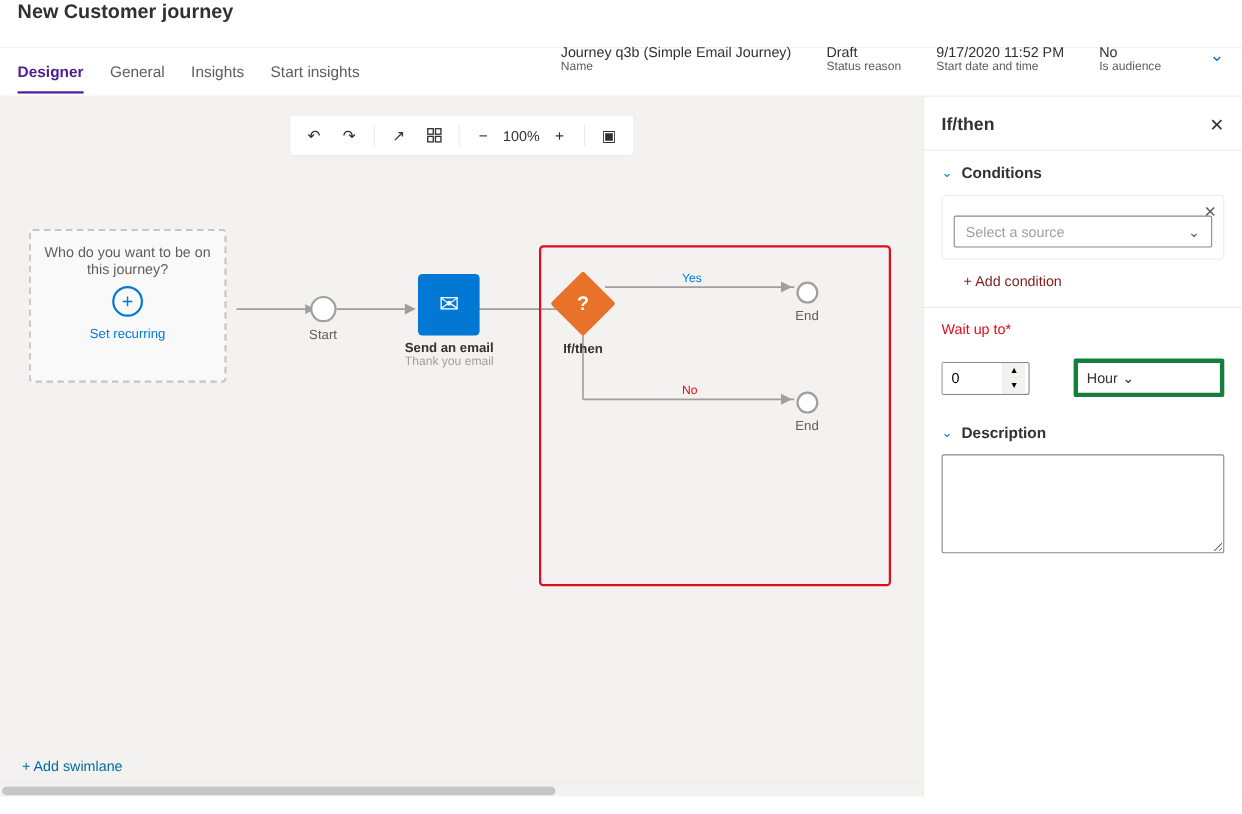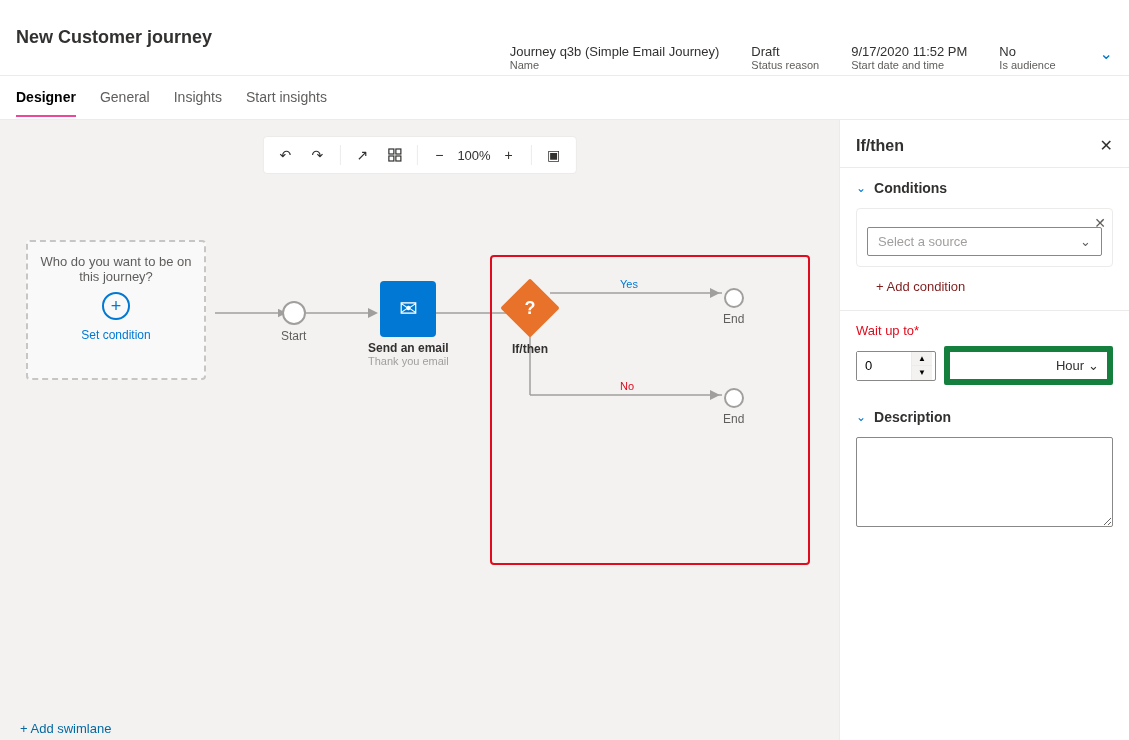--- a/index.html
+++ b/index.html
@@ -1,30 +1,30 @@
 <!DOCTYPE html>
 <html><head>
   <meta charset="utf-8">
   <style>
     * { box-sizing: border-box; margin: 0; padding: 0; }
     body { font-family: 'Segoe UI', Arial, sans-serif; font-size: 13px; background: #fff; color: #323130; width: 1129px; height: 740px; overflow: hidden; }
 
     
-    .header { display: flex; align-items: center; padding: 0 16px; border-bottom: 1px solid #edebe9; background: #fff; height: 76px; }
+    .header { display: flex; padding: 0 16px; border-bottom: 1px solid #edebe9; background: #fff; height: 44px; }
     .header-title { font-size: 18px; font-weight: 600; color: #323130; margin-right: auto; }
     .header-meta { display: flex; gap: 32px; align-items: flex-start; margin-top: 40px; }
     .header-meta-item { display: flex; flex-direction: column; align-items: flex-start; }
     .header-meta-item .meta-value { font-size: 13px; color: #323130; font-weight: 500; }
     .header-meta-item .meta-label { font-size: 11px; color: #605e5c; }
     .header-chevron { color: #0078d4; font-size: 16px; cursor: pointer; padding-left: 12px; }
 
     
     .tabs { display: flex; align-items: center; padding: 0 16px; border-bottom: 1px solid #edebe9; background: #fff; height: 44px; gap: 24px; }
     .tab { font-size: 14px; color: #605e5c; cursor: pointer; padding: 10px 0; border-bottom: 2px solid transparent; text-decoration: none; }
-    .tab.active { color: #000000; border-bottom: 2px solid #ec4899; font-weight: 600; }
+    .tab.active { color: #4c1d95; border-bottom: 2px solid #4c1d95; font-weight: 600; }
 
     
     .main { display: flex; height: calc(740px - 104px); }
 
     
     .canvas-area { flex: 1; background: #f3f2f1; position: relative; overflow: hidden; }
 
     
     .toolbar { position: absolute; top: 16px; left: 50%; transform: translateX(-50%); display: flex; align-items: center; gap: 4px; background: #fff; border: 1px solid #edebe9; border-radius: 4px; padding: 4px 8px; z-index: 10; }
     .toolbar-btn { width: 28px; height: 28px; display: flex; align-items: center; justify-content: center; cursor: pointer; border: none; background: transparent; color: #323130; font-size: 14px; border-radius: 2px; }
@@ -75,27 +75,27 @@
 
     .condition-card { border: 1px solid #edebe9; border-radius: 4px; padding: 10px; margin-bottom: 8px; position: relative; }
     .condition-close { position: absolute; top: 6px; right: 6px; cursor: pointer; color: #605e5c; font-size: 14px; background: none; border: none; }
     .select-source { width: 100%; padding: 6px 10px; border: 1px solid #8a8886; border-radius: 2px; font-size: 13px; color: #a19f9d; background: #fff; display: flex; align-items: center; justify-content: space-between; cursor: pointer; margin-top: 8px; }
     .select-source-chevron { color: #605e5c; }
 
     .add-condition { color: #7f1d1d; font-size: 13px; cursor: pointer; display: flex; align-items: center; gap: 4px; padding: 4px 0; margin-left: 20px; }
 
     
     .wait-section { padding: 12px 16px; }
-    .wait-label { font-size: 13px; color: #323130; margin-bottom: 8px; }
+    .wait-label { font-size: 13px; color: #323130; margin-bottom: 19px; }
     .wait-label span { color: #e00b1c; }
     .wait-inputs { display: flex; gap: 8px; align-items: center; }
     .wait-number { display: flex; flex-direction: column; border: 1px solid #8a8886; border-radius: 2px; width: 80px; }
     .wait-number input { border: none; padding: 6px 8px; font-size: 13px; width: 60px; outline: none; }
     .wait-spinner-btn { height: 14px; width: 20px; border: none; background: #f3f2f1; cursor: pointer; font-size: 8px; display: flex; align-items: center; justify-content: center; border-left: 1px solid #edebe9; }
-    .wait-unit { border: 6px solid #15803d; border-radius: 2px; padding: 6px 8px; font-size: 13px; display: flex; align-items: center; gap: 4px; cursor: pointer; flex: 1; justify-content: flex-end; }
+    .wait-unit { border: 4px solid #15803d; border-radius: 2px; padding: 6px 8px; font-size: 13px; display: flex; align-items: center; gap: 4px; cursor: pointer; flex: 1; justify-content: flex-start; margin-left: 32px; }
 
     
     .desc-section { padding: 12px 16px; }
     .desc-section-header { display: flex; align-items: center; gap: 8px; cursor: pointer; margin-bottom: 12px; }
     .desc-textarea { width: 100%; height: 90px; border: 1px solid #8a8886; border-radius: 2px; padding: 6px 8px; font-size: 13px; resize: vertical; outline: none; font-family: inherit; }
 
     
     svg.arrows { position: absolute; top: 0; left: 0; pointer-events: none; }
   </style>
 </head>
@@ -179,21 +179,21 @@
         <defs>
           <marker id="arrow" markerWidth="6" markerHeight="6" refX="3" refY="3" orient="auto">
             <path d="M0,0 L0,6 L6,3 z" fill="#a19f9d"></path>
           </marker>
         </defs>
       </svg>
 
       <div class="audience-node" style="position:absolute; top:60px; left:26px;">
         <span class="node-text">Who do you want to be on this journey?</span>
         <div class="audience-plus">+</div>
-        <a class="audience-link">Set condition</a>
+        <a class="audience-link">Set recurring</a>
       </div>
 
       <div style="position:absolute; top:121px; left:281px; display:flex; flex-direction:column; align-items:center;">
         <div class="start-circle"></div>
         <span class="node-label">Start</span>
       </div>
 
       <div style="position:absolute; top:101px; left:368px; display:flex; flex-direction:column; align-items:center;">
         <div class="email-box">✉</div>
         <span class="email-label">Send an email</span>

